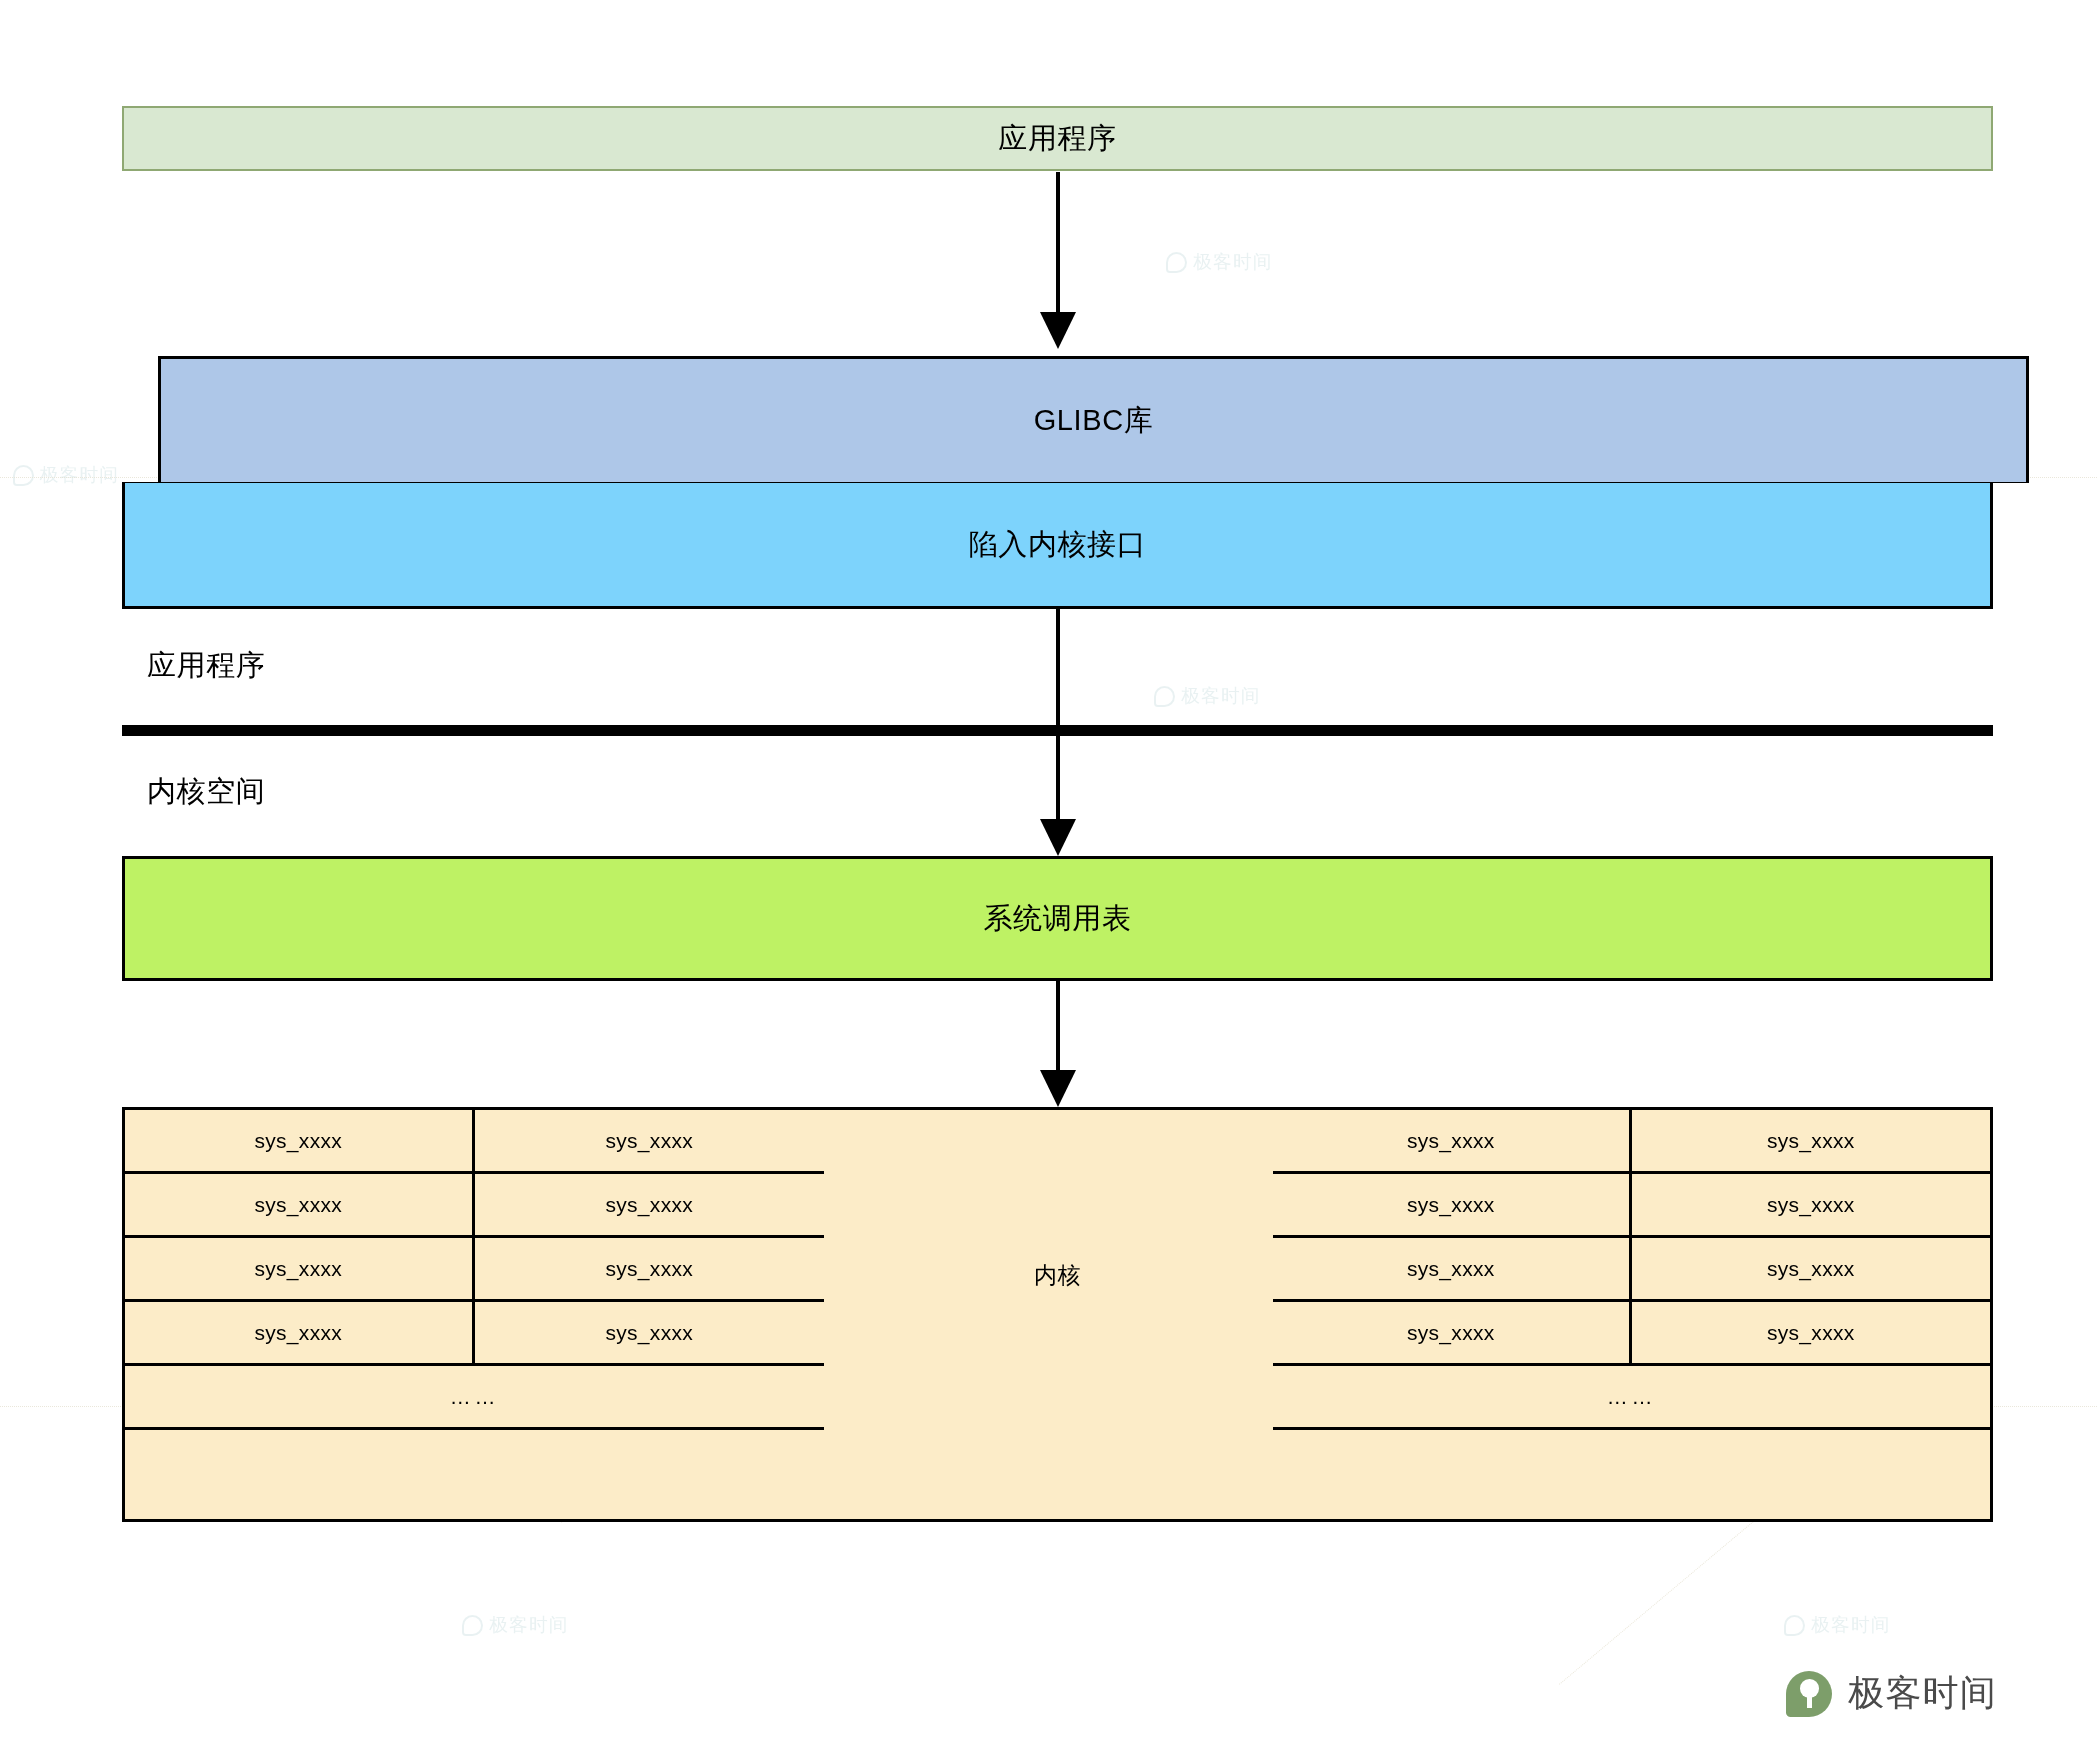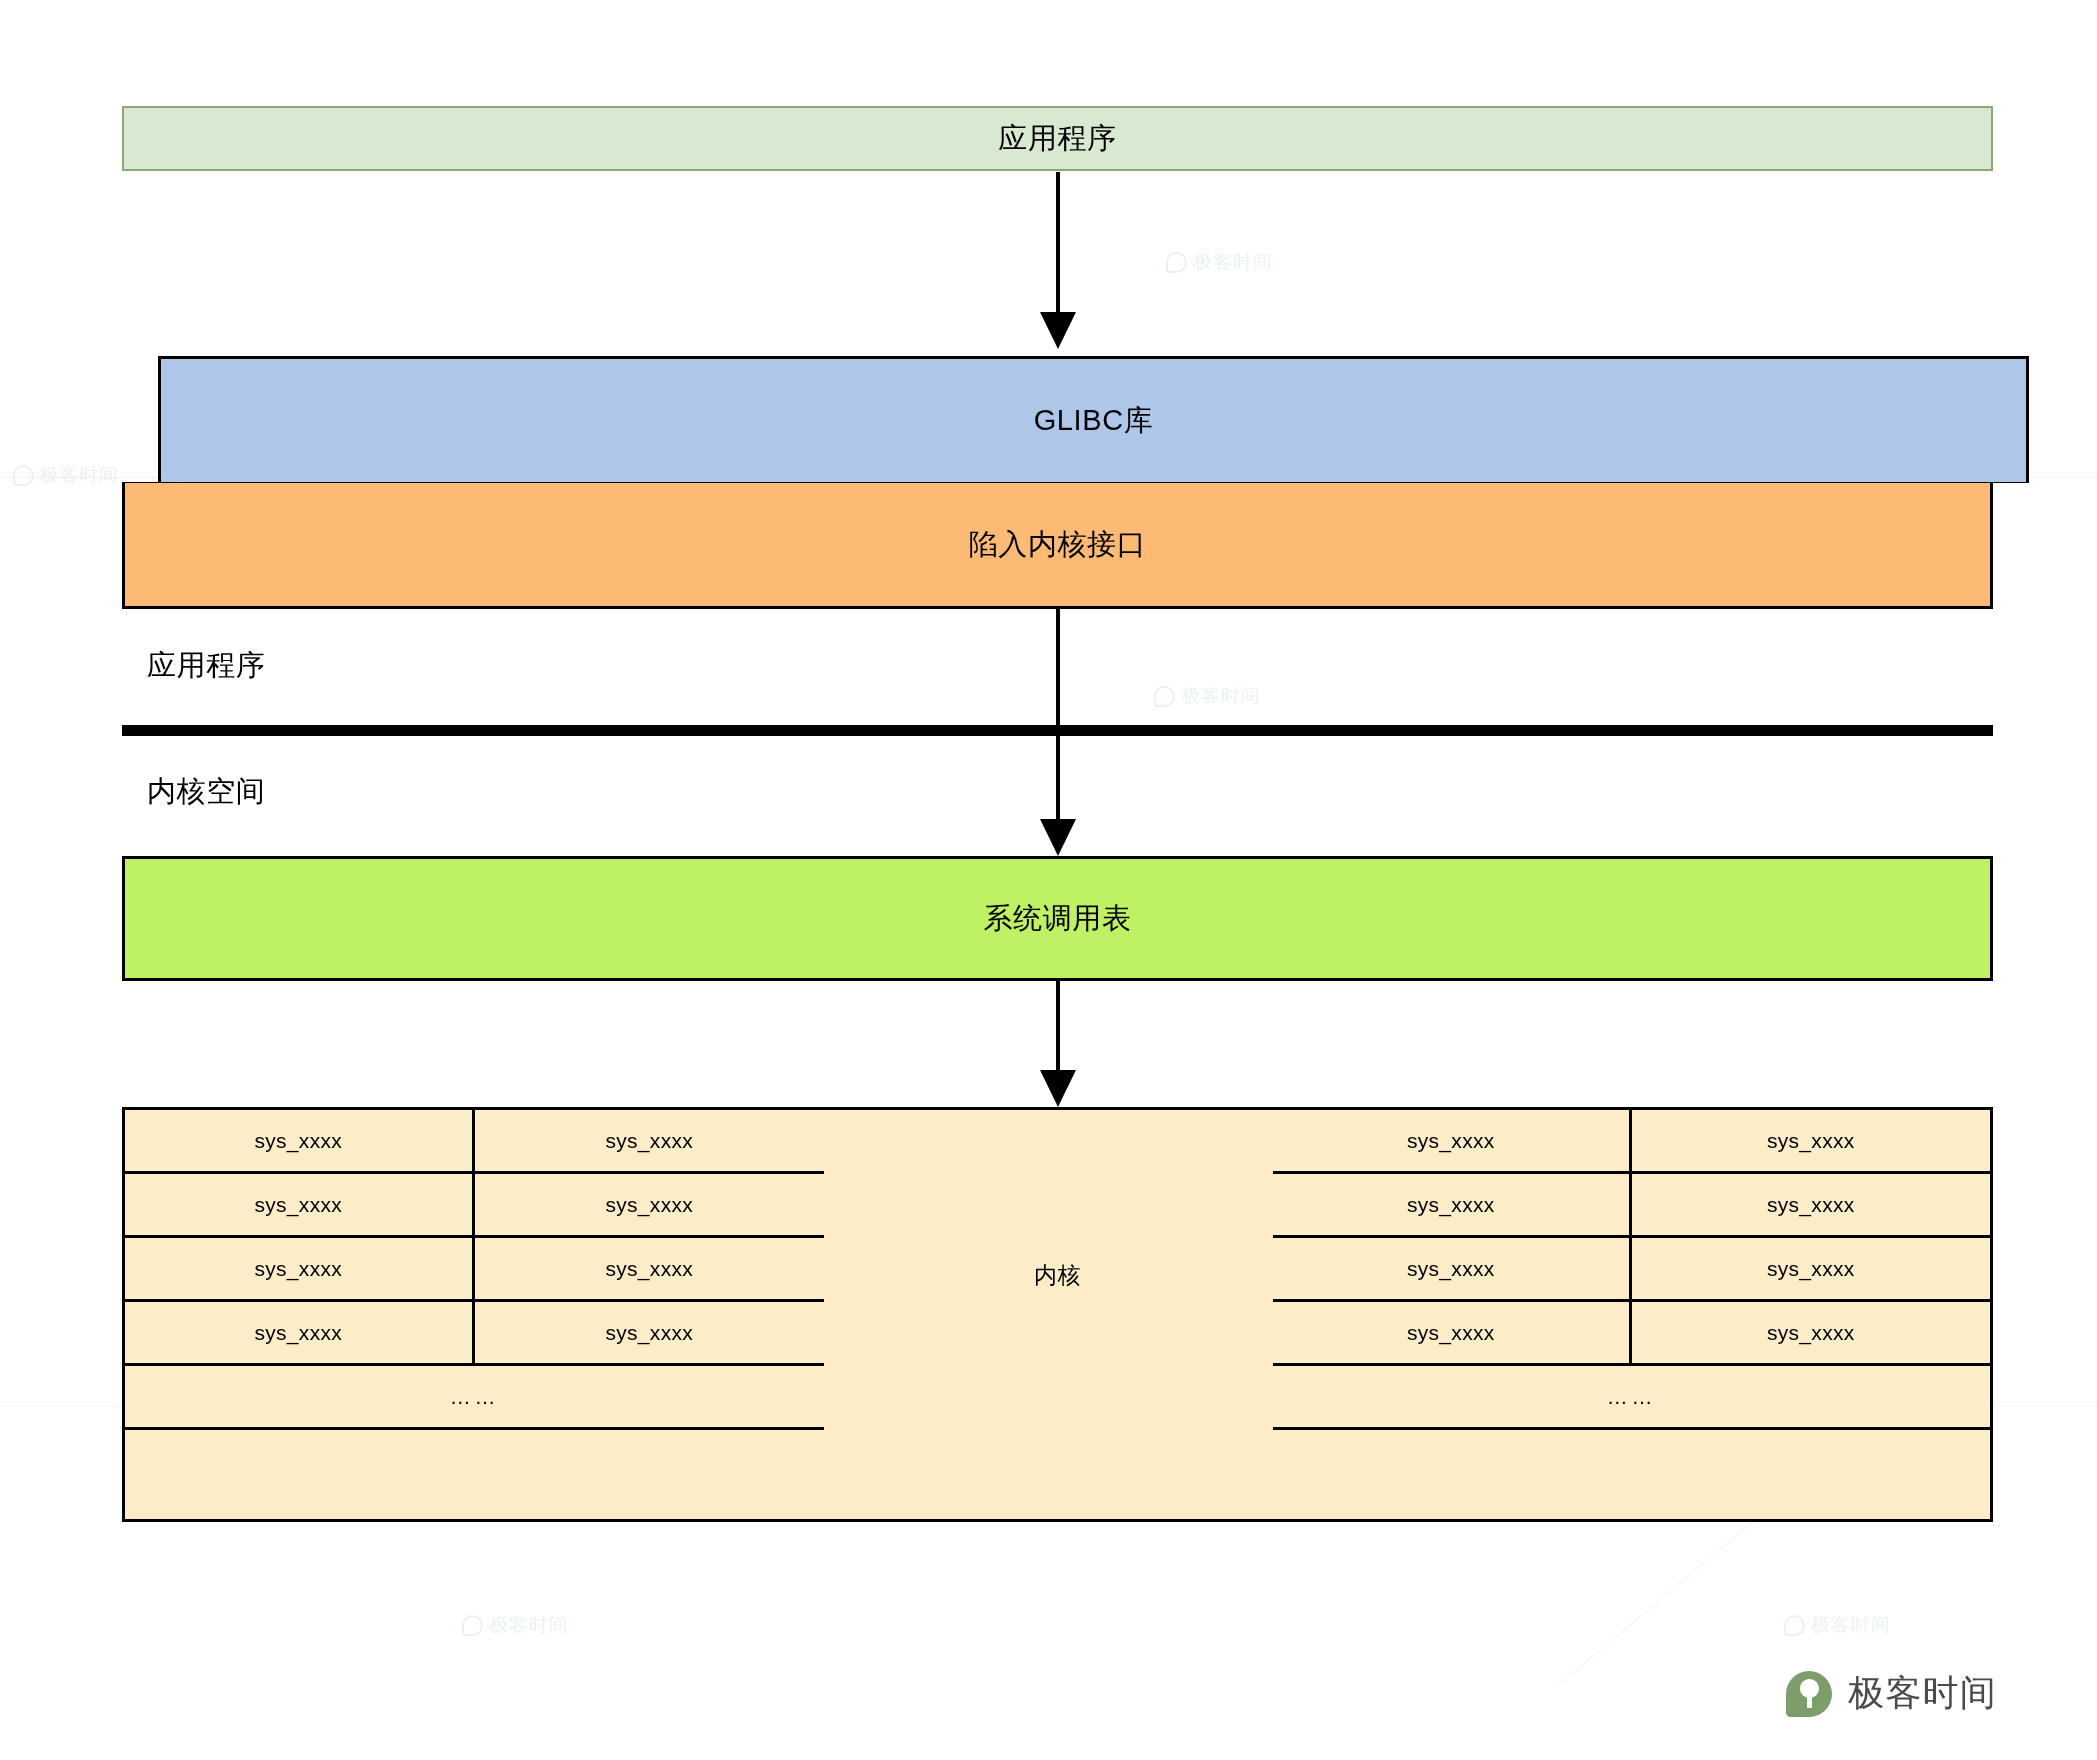--- a/index.html
+++ b/index.html
@@ -76,21 +76,21 @@
     left: 122px; top: 356px;
     width: 1871px; height: 127px;
     background: #aec7e8;
     border: 3.1px solid #000000;
     border-bottom-width: 1.9px;
     margin-left: 36px;
   }
   #trap-box {
     left: 122px; top: 482px;
     width: 1871px; height: 127px;
-    background: #fdba74;
+    background: #7dd3fc;
     border: 3.1px solid #000000;
     border-top-width: 1.9px;
   }
 
   
   .space-label {
     position: absolute;
     font-size: 29px;
     letter-spacing: 0.6px;
     white-space: nowrap;

